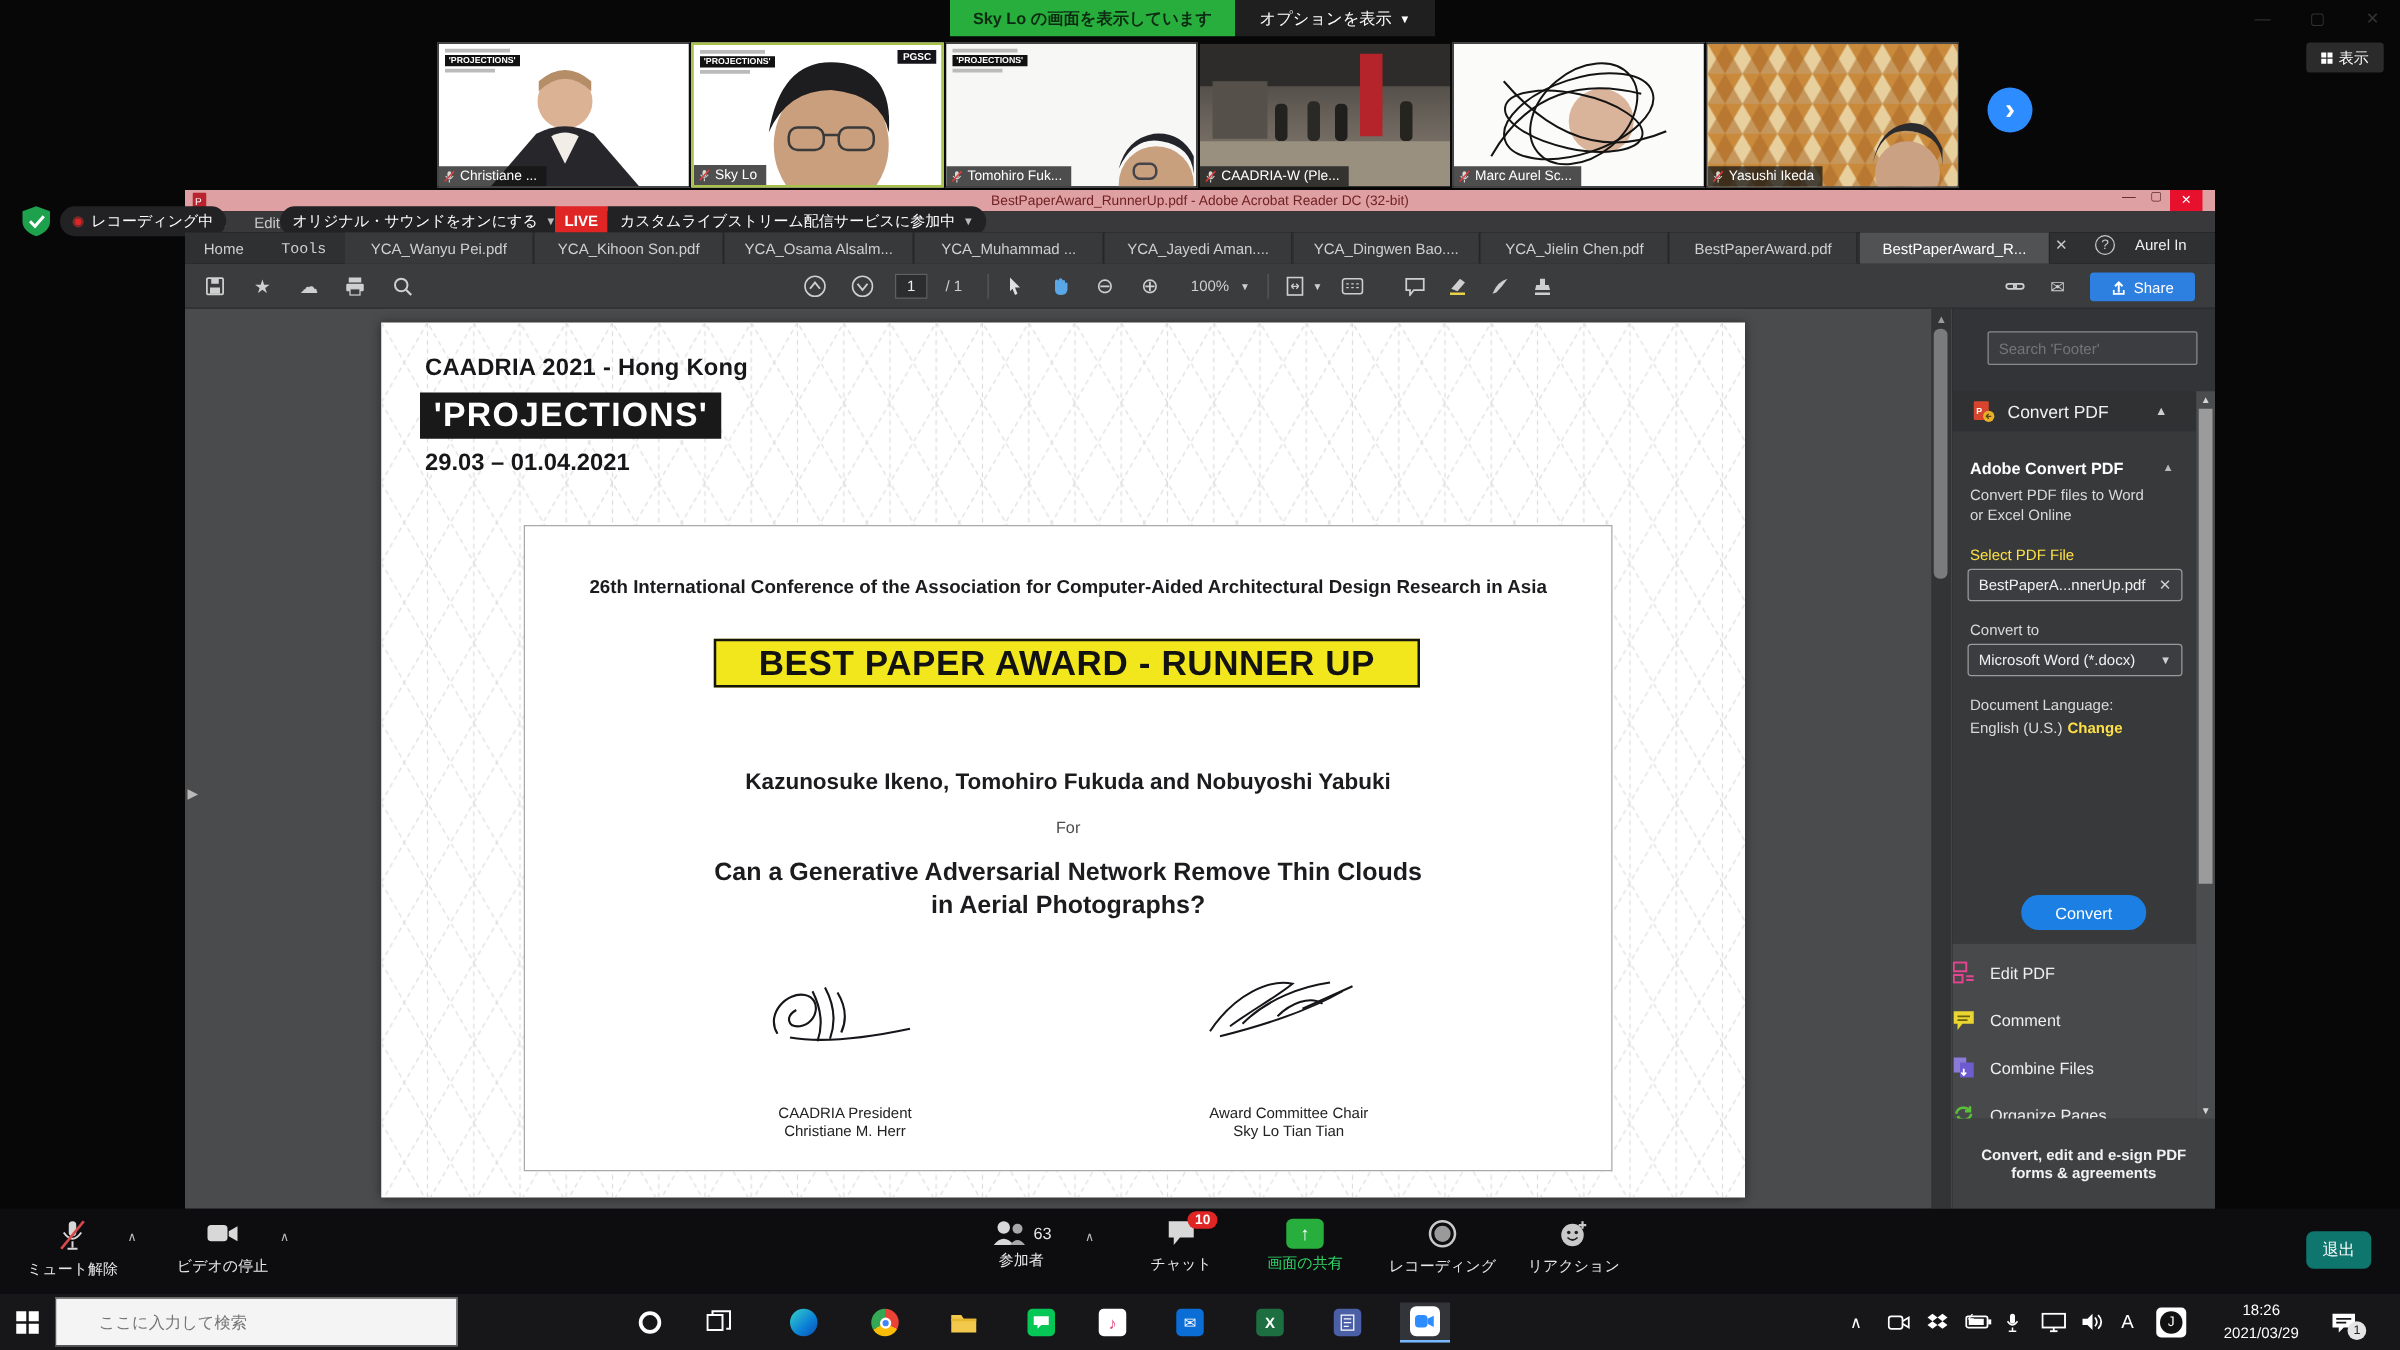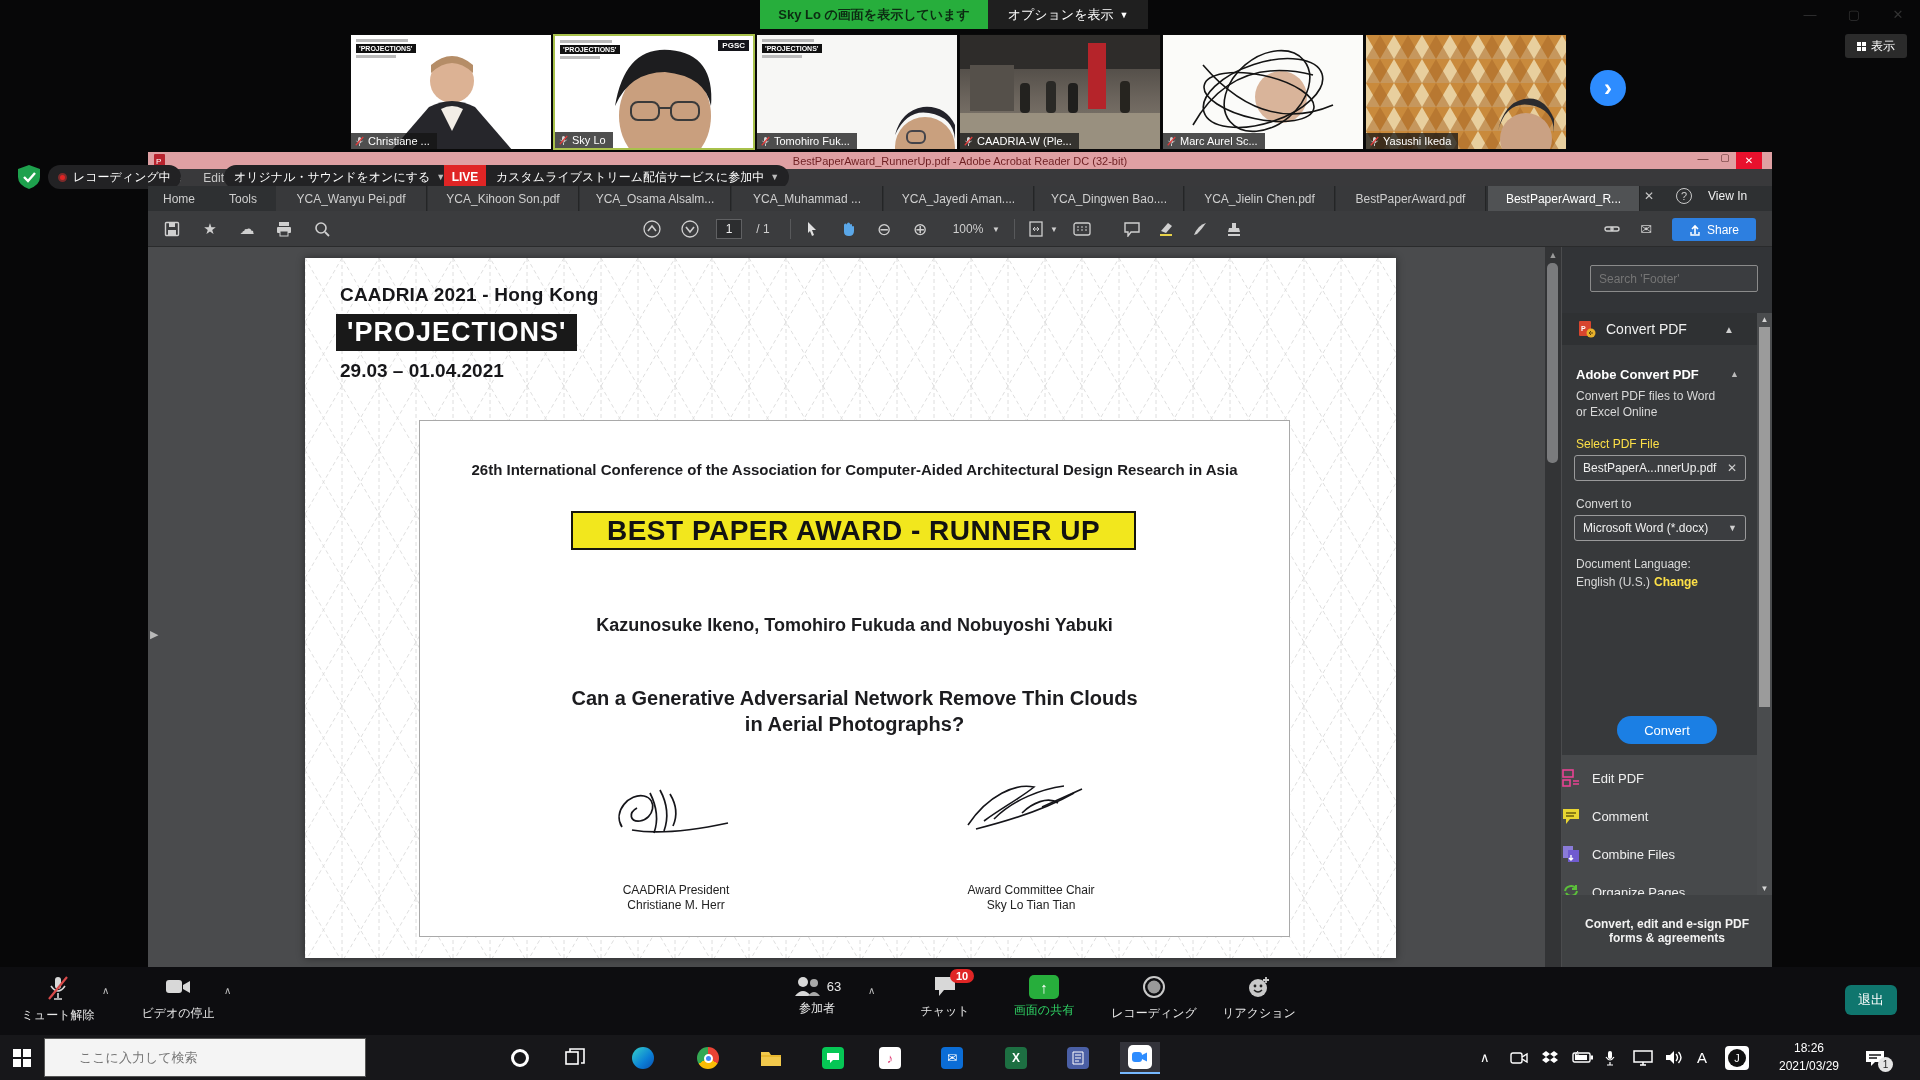--- a/index.html
+++ b/index.html
@@ -334,33 +334,33 @@
     <span style="font-size:9px;color:#bbb;">▼</span>
   </div>
   <div class="abs live-badge">LIVE</div>
   <div class="pill" style="left:486px;border-radius:0 12px 12px 0;">
     <span>カスタムライブストリーム配信サービスに参加中</span>
     <span style="font-size:9px;color:#bbb;">▼</span>
   </div>
 
   <div class="abs acr-tabbar"></div>
   <div class="abs tab text-tab" style="left:150px;top:186px;width:58px;">Home</div>
-  <div class="abs tab text-tab" style="left:214px;top:186px;width:58px;">Tools</div>
+  <div class="abs tab text-tab" style="left:214px;top:186px;width:58px;font-family:Liberation Mono, monospace;">Tools</div>
   <div class="abs tab" style="left:276px;top:186px;width:151px;">YCA_Wanyu Pei.pdf</div>
   <div class="abs tab" style="left:428px;top:186px;width:151px;">YCA_Kihoon Son.pdf</div>
   <div class="abs tab" style="left:580px;top:186px;width:151px;">YCA_Osama Alsalm...</div>
   <div class="abs tab" style="left:732px;top:186px;width:151px;">YCA_Muhammad ...</div>
   <div class="abs tab" style="left:884px;top:186px;width:150px;">YCA_Jayedi Aman....</div>
   <div class="abs tab" style="left:1035px;top:186px;width:149px;">YCA_Dingwen Bao....</div>
   <div class="abs tab" style="left:1185px;top:186px;width:150px;">YCA_Jielin Chen.pdf</div>
   <div class="abs tab" style="left:1336px;top:186px;width:150px;">BestPaperAward.pdf</div>
   <div class="abs tab active" style="left:1488px;top:186px;width:152px;">BestPaperAward_R...</div>
   <div class="abs" style="left:1644px;top:189px;color:#c9c9c9;font-size:12px;">✕</div>
   <div class="abs" style="left:1676px;top:188px;width:16px;height:16px;border:1px solid #c9c9c9;border-radius:50%;color:#c9c9c9;font-size:11px;text-align:center;line-height:15px;">?</div>
-  <div class="abs" style="left:1708px;top:189px;color:#f0f0f0;font-size:12px;">View In</div>
+  <div class="abs" style="left:1708px;top:189px;color:#f0f0f0;font-size:12px;">Aurel In</div>
 
   <div class="abs acr-toolbar">
     <span class="tbi" style="left:12px;">
       <svg width="16" height="16">
           <rect x="1.5" y="1.5" width="13" height="13" rx="1" fill="none" stroke="#cfcfcf" stroke-width="1.4"></rect>
           <rect x="5" y="2" width="6" height="4" fill="#cfcfcf"></rect>
           <rect x="4" y="9" width="8" height="5" fill="#cfcfcf"></rect>
         </svg>
     </span>
     <span class="tbi" style="left:50px;">★</span>
@@ -478,20 +478,21 @@
       <rect width="1091" height="700" fill="url(#lat)"></rect>
     </svg>
     <div class="abs conf-title">CAADRIA 2021 - Hong Kong</div>
     <div class="abs conf-theme">'PROJECTIONS'</div>
     <div class="abs conf-dates">29.03 – 01.04.2021</div>
 
     <div class="abs" id="card">
       <div class="conf-line">26th International Conference of the Association for Computer-Aided Architectural Design Research in Asia</div>
       <div class="award-banner">BEST PAPER AWARD - RUNNER UP</div>
       <div class="authors">Kazunosuke Ikeno, Tomohiro Fukuda and Nobuyoshi Yabuki</div>
+      <div class="for-label">For</div>
       <div class="ptitle1">Can a Generative Adversarial Network Remove Thin Clouds</div>
       <div class="ptitle2">in Aerial Photographs?</div>
 
       <svg class="abs" style="left:190px;top:362px" width="145" height="62">
         <g fill="none" stroke="#15151a" stroke-width="1.7">
           <path d="M12 44 C 2 28, 20 10, 34 13 C 48 16, 44 36, 30 38 C 20 39, 18 30, 27 25"></path>
           <path d="M40 10 C 46 22, 49 36, 44 50"></path>
           <path d="M50 7 C 57 20, 59 34, 54 48"></path>
           <path d="M60 11 C 66 21, 68 32, 63 43"></path>
           <path d="M22 47 C 50 52, 85 47, 118 40"></path>

